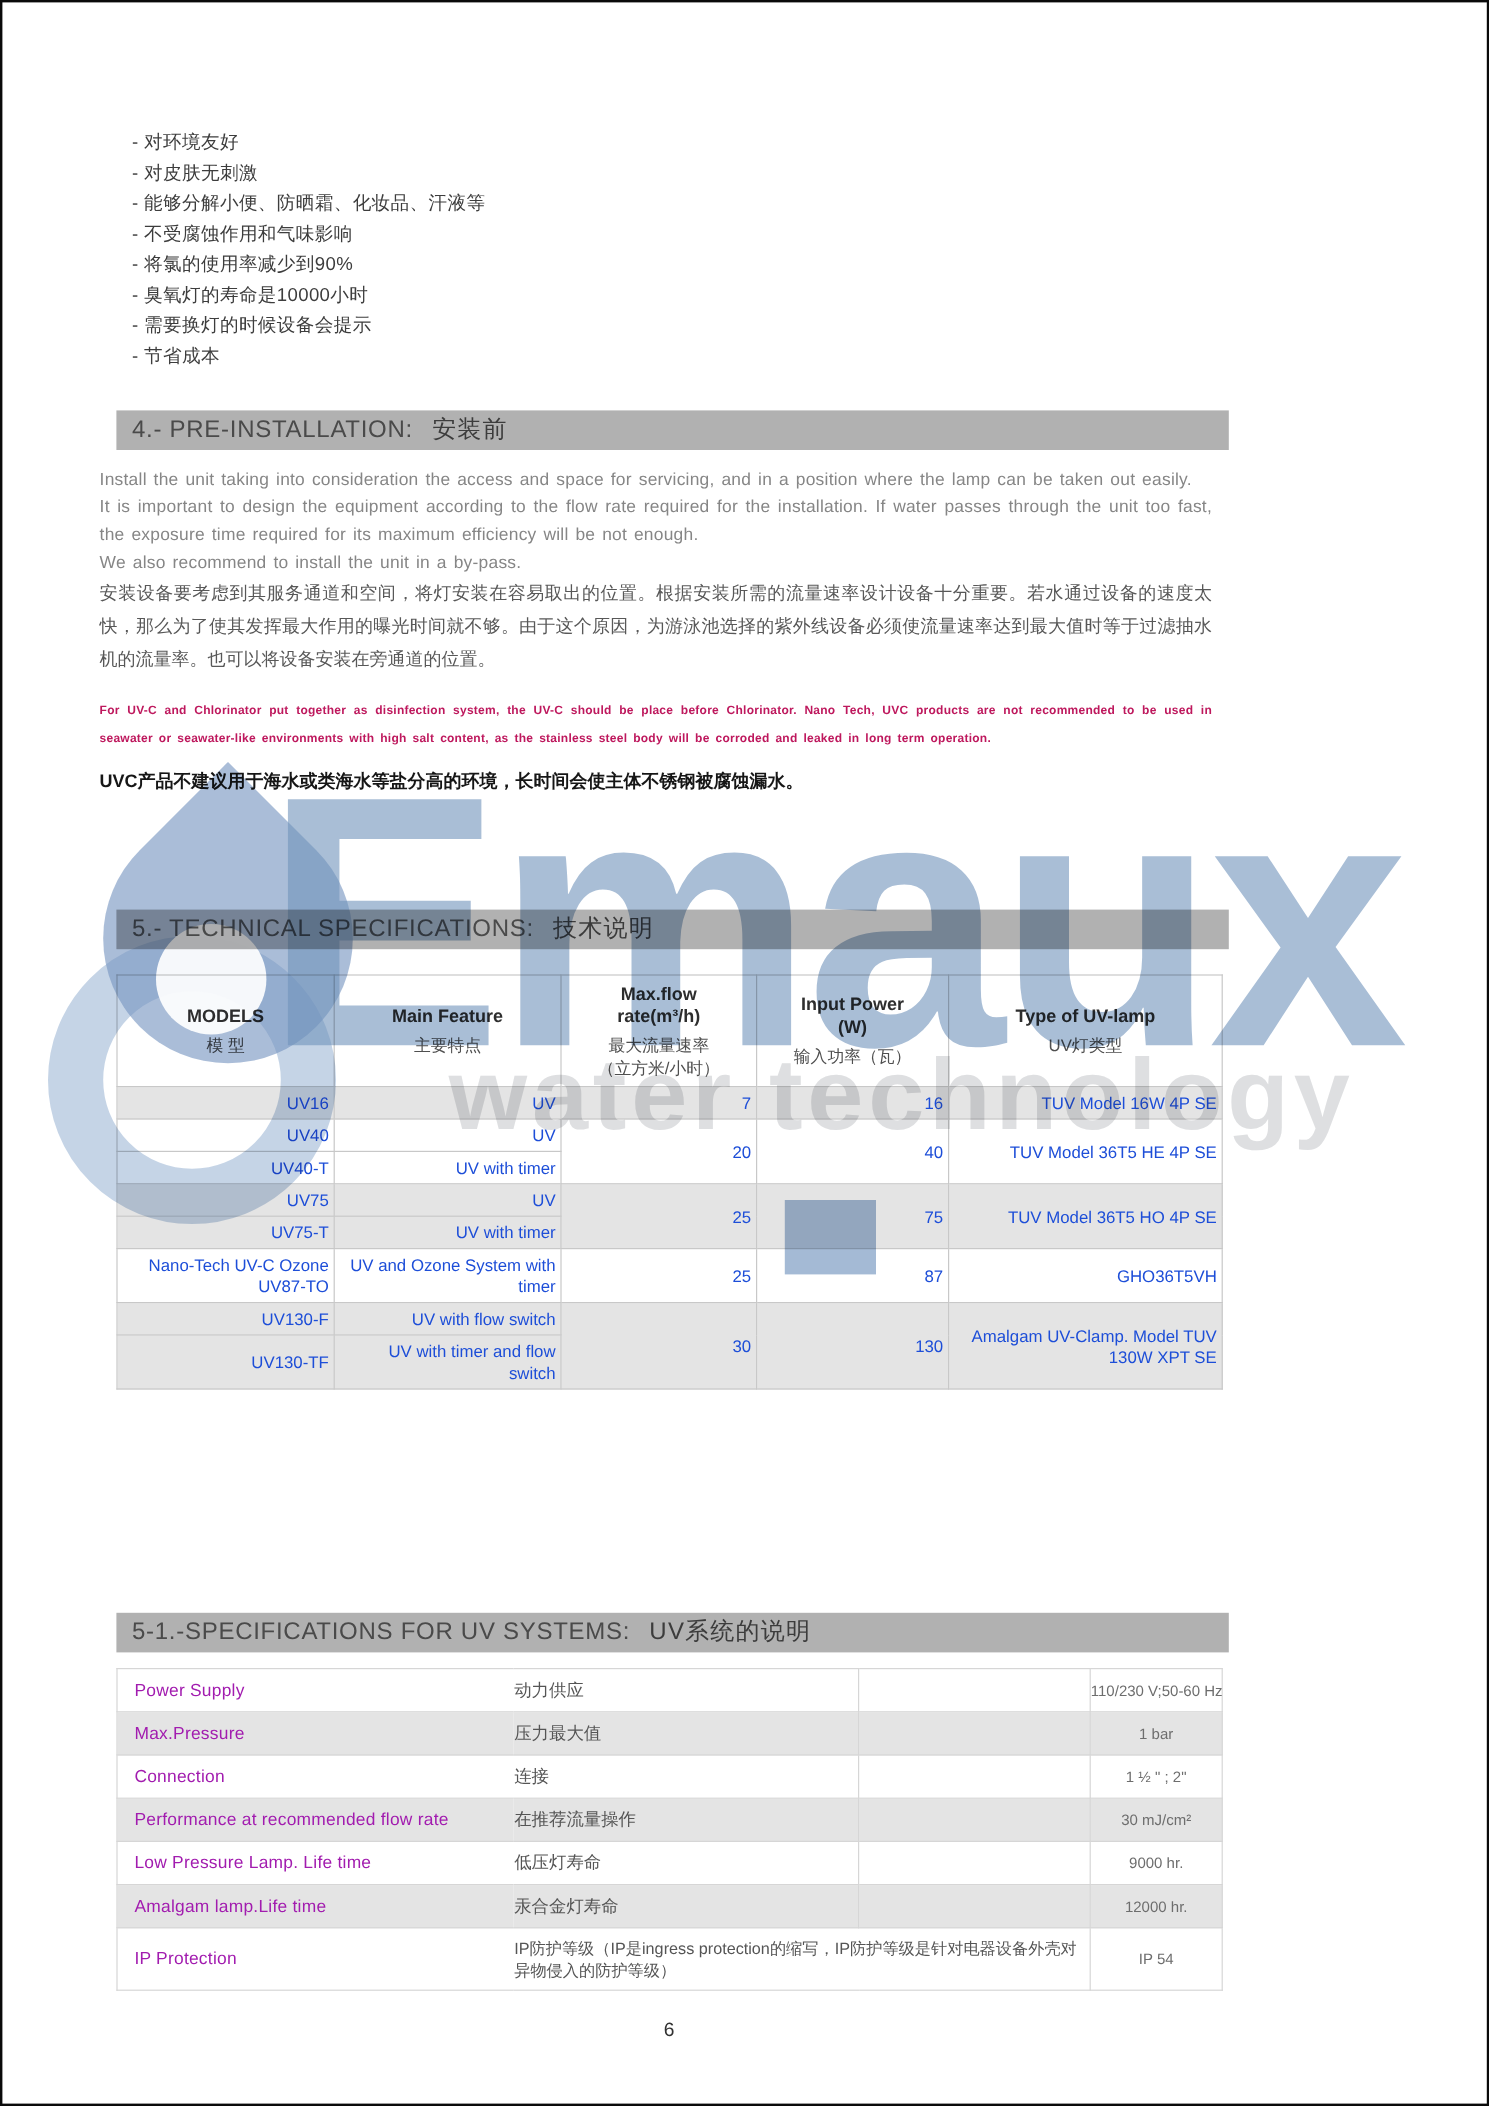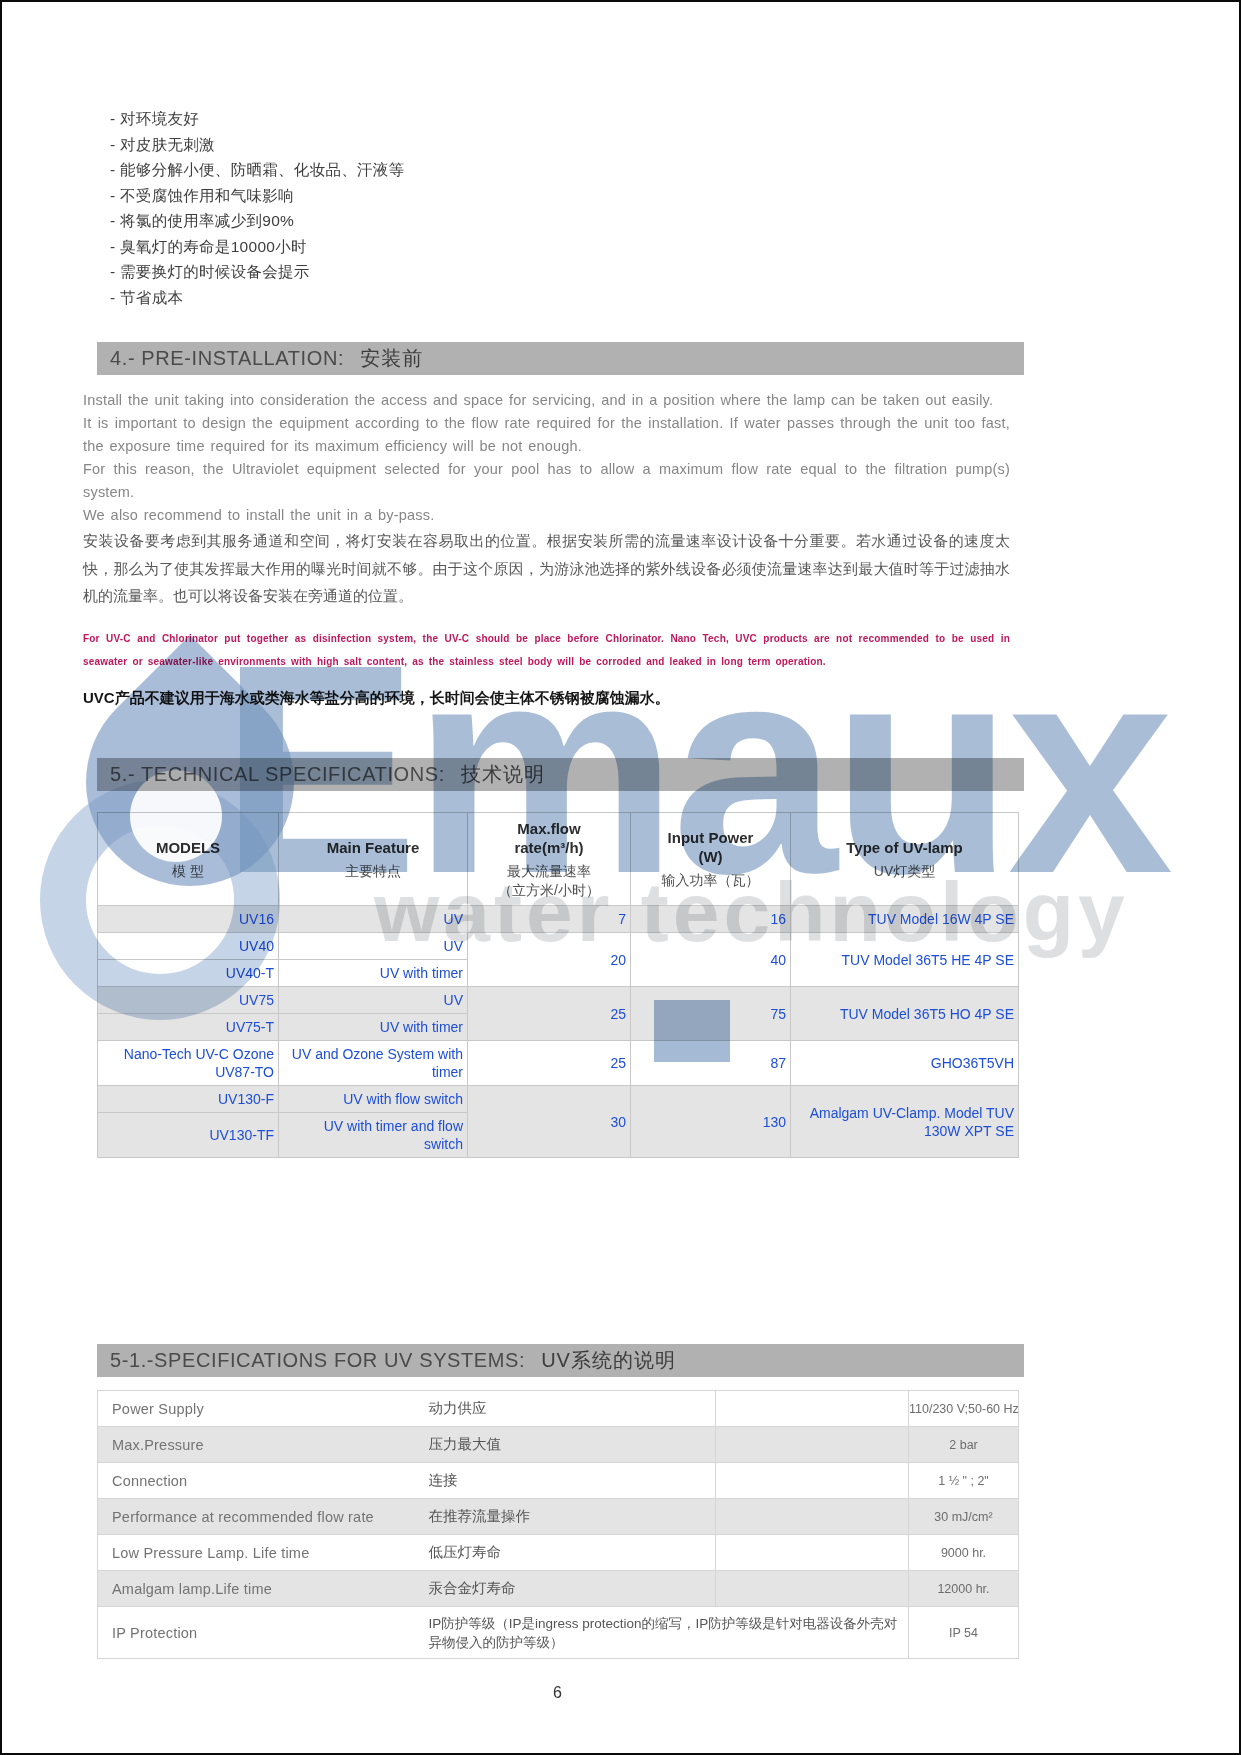--- a/index.html
+++ b/index.html
@@ -91,21 +91,21 @@
   .t1 td.w{background:#ffffff;}
   .t1 tr.r27{height:27px;}
   .t1 tr.r45{height:45px;}
 
   
   .t2{
     position:absolute;left:95px;top:1388px;width:921px;
     border-collapse:collapse;table-layout:fixed;
   }
   .t2 td{border:1px solid #d6d6d6;box-sizing:border-box;vertical-align:middle;}
-  .t2 td.en{border-right:none;padding-left:14px;font-size:14.5px;color:#737373;letter-spacing:0.2px;}
+  .t2 td.en{border-right:none;padding-left:14px;font-size:14.5px;color:#a21caf;letter-spacing:0.2px;}
   .t2 td.zh{border-left:none;font-size:14.5px;color:#555555;}
   .t2 td.gap{}
   .t2 td.val{text-align:center;font-size:12.5px;color:#6d6d6d;white-space:nowrap;padding:0;}
   .t2 tr.white td{background:#ffffff;}
   .t2 tr.gray td{background:#e4e4e4;}
   .t2 tr{height:36px;}
   .t2 tr.tall{height:52px;}
   .t2 td.zh.wrap{font-size:13.5px;line-height:19px;white-space:normal;}
 
   .pageno{
@@ -140,21 +140,20 @@
       <div class="bullet">- 节省成本</div>
     </div>
 
     <div class="secbar" id="sec4">
       <span>4.- PRE-INSTALLATION:</span><span class="zh">安装前</span>
     </div>
 
     <div class="textflow">
       <p class="p-en">Install the unit taking into consideration the access and space for servicing, and in a position where the lamp can be taken out easily.</p>
       <p class="p-en">It is important to design the equipment according to the flow rate required for the installation. If water passes through the unit too fast, the exposure time required for its maximum efficiency will be not enough.</p>
-      <p class="p-en">For this reason, the Ultraviolet equipment selected for your pool has to allow a maximum flow rate equal to the filtration pump(s) system.</p>
       <p class="p-en">We also recommend to install the unit in a by-pass.</p>
       <p class="p-zh">安装设备要考虑到其服务通道和空间，将灯安装在容易取出的位置。根据安装所需的流量速率设计设备十分重要。若水通过设备的速度太快，那么为了使其发挥最大作用的曝光时间就不够。由于这个原因，为游泳池选择的紫外线设备必须使流量速率达到最大值时等于过滤抽水机的流量率。也可以将设备安装在旁通道的位置。</p>
       <p class="warn-en">For UV-C and Chlorinator put together as disinfection system, the UV-C should be place before Chlorinator. Nano Tech, UVC products are not recommended to be used in seawater or seawater-like environments with high salt content, as the stainless steel body will be corroded and leaked in long term operation.</p>
       <p class="warn-zh">UVC产品不建议用于海水或类海水等盐分高的环境，长时间会使主体不锈钢被腐蚀漏水。</p>
     </div>
 
     <div class="secbar" id="sec5">
       <span>5.- TECHNICAL SPECIFICATIONS:</span><span class="zh">技术说明</span>
     </div>
 
@@ -257,21 +256,21 @@
           <tr class="white">
         <td class="en">Power Supply</td>
         <td class="zh">动力供应</td>
         <td class="gap"></td>
         <td class="val">110/230 V;50-60 Hz</td>
       </tr>
       <tr class="gray">
         <td class="en">Max.Pressure</td>
         <td class="zh">压力最大值</td>
         <td class="gap"></td>
-        <td class="val">2 bar</td>
+        <td class="val">1 bar</td>
       </tr>
       <tr class="white">
         <td class="en">Connection</td>
         <td class="zh">连接</td>
         <td class="gap"></td>
         <td class="val">1 ½ " ; 2"</td>
       </tr>
       <tr class="gray">
         <td class="en">Performance at recommended flow rate</td>
         <td class="zh">在推荐流量操作</td>

